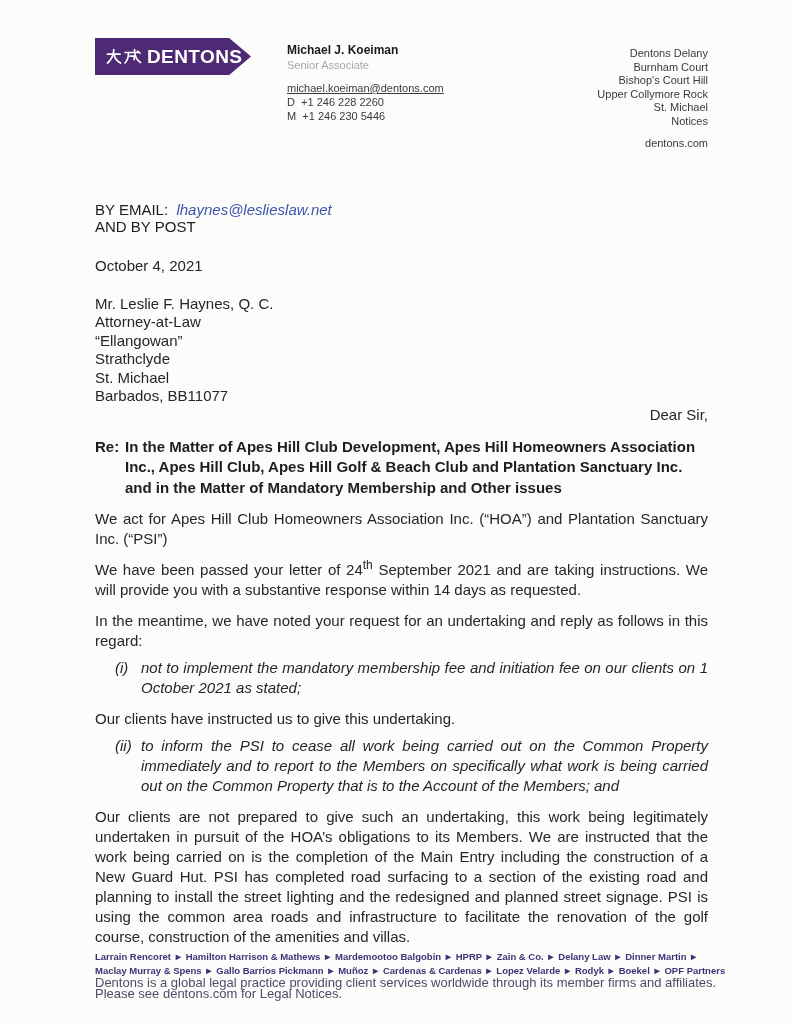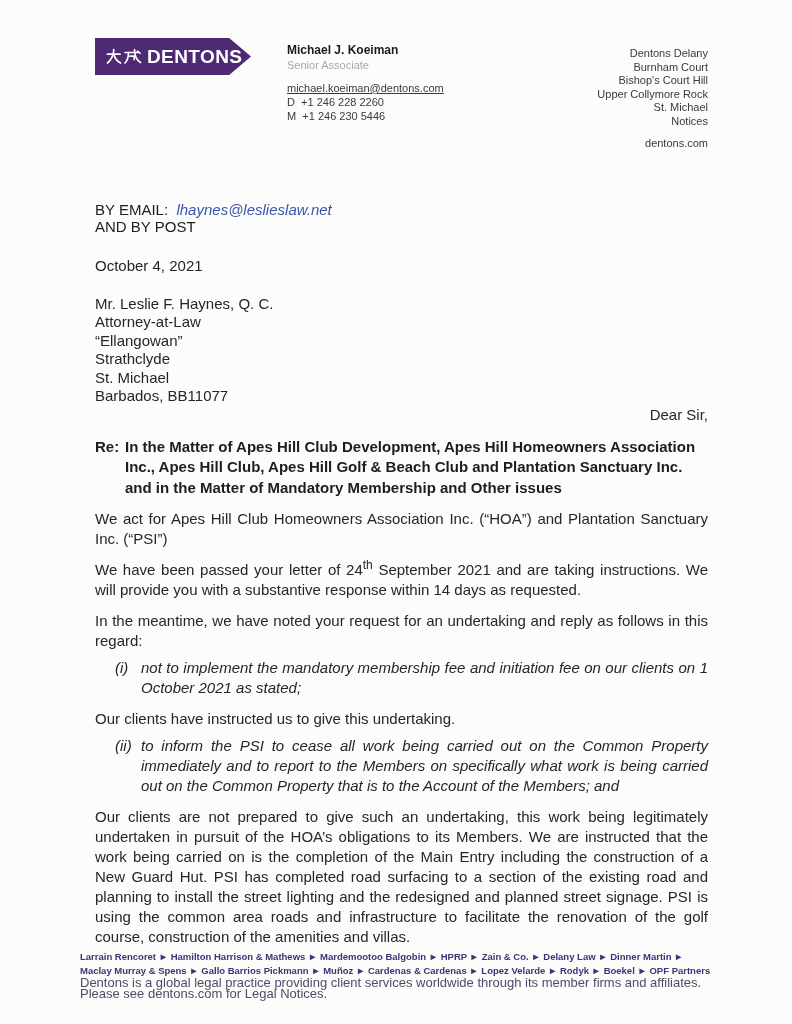--- a/index.html
+++ b/index.html
@@ -35,21 +35,21 @@
   .salutation{font-size:15px;text-align:right;}
   .subject{margin-top:14px;display:flex;font-weight:bold;font-size:15px;line-height:20.5px;color:#1d1d1d;}
   .sub-label{flex:0 0 30px;}
   .sub-text{flex:1;}
   .para{margin:11px 0 0;font-size:15px;line-height:20px;text-align:justify;}
   .list-item{margin:7px 0 0 20px;display:flex;font-size:15px;line-height:20px;font-style:italic;}
   .marker{flex:0 0 26px;}
   .item-text{flex:1;text-align:justify;}
   sup{font-size:12px;line-height:0;}
   
-  .footer{position:absolute;left:80px;right:52px;top:950px;}
+  .footer{position:absolute;left:95px;right:52px;top:950px;}
   .firms{color:#3f3277;font-weight:bold;font-size:9.5px;line-height:13.5px;white-space:nowrap;}
   .disclaimer{color:#504a68;font-size:13px;line-height:11px;}
 </style>
 </head>
 <body>
 
 <div class="page">
 
   <div class="header">
     <div class="logo">

